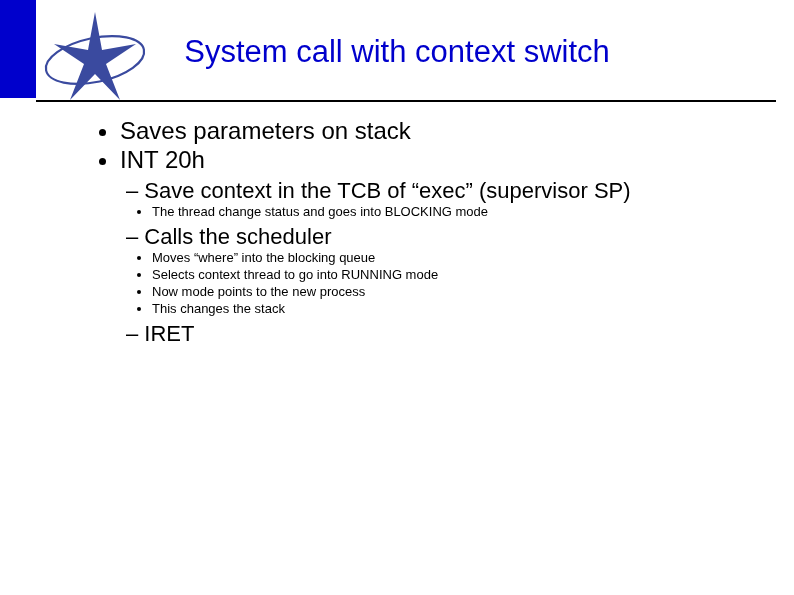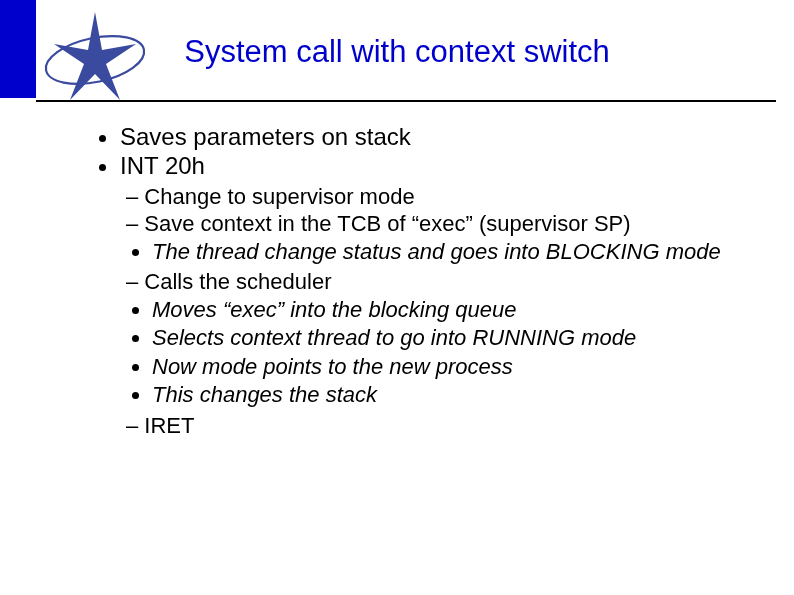--- a/index.html
+++ b/index.html
@@ -44,21 +44,21 @@
     position: absolute;
     top: 34px;
     left: 0;
     width: 794px;
     text-align: center;
     font-size: 31px;
     color: #0000cc;
   }
   .content {
     position: absolute;
-    top: 122px;
+    top: 116px;
     left: 90px;
     width: 670px;
   }
   ul.b1 {
     list-style: disc;
     margin: 0;
     padding-left: 30px;
   }
   ul.b1 > li {
     font-size: 24px;
@@ -75,23 +75,22 @@
   }
   ul.b2 > li::before {
     content: "–  ";
   }
   ul.b3 {
     list-style: disc;
     margin: 0 0 0 0;
     padding-left: 62px;
   }
   ul.b3 > li {
-    font-size: 22px;
+    font-size: 13px;
     line-height: 1.3;
-    font-style: italic;
   }
 </style>
 </head>
 <body>
 
 <div class="slide">
 
   <div class="blue-bar"></div>
 
   <svg class="logo" viewBox="0 0 110 100">
@@ -102,31 +101,30 @@
   <div class="title">System call with context switch</div>
 
   <div class="hr-line"></div>
 
   <div class="content">
     <ul class="b1">
       <li>Saves parameters on stack</li>
       <li>INT 20h</li>
     </ul>
     <ul class="b2">
-      <li>Change to supervisor mode</li>
       <li>Save context in the TCB of “exec” (supervisor SP)</li>
     </ul>
     <ul class="b3">
       <li>The thread change status and goes into BLOCKING mode</li>
     </ul>
     <ul class="b2">
       <li>Calls the scheduler</li>
     </ul>
     <ul class="b3">
-      <li>Moves “exec” into the blocking queue</li>
+      <li>Moves “where” into the blocking queue</li>
       <li>Selects context thread to go into RUNNING mode</li>
       <li>Now mode points to the new process</li>
     </ul>
     <ul class="b3">
       <li>This changes the stack</li>
     </ul>
     <ul class="b2">
       <li>IRET</li>
     </ul>
   </div>

